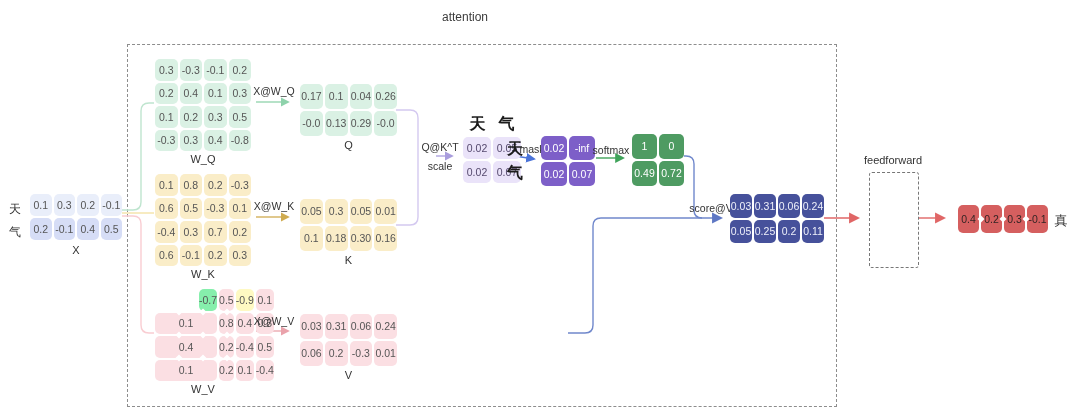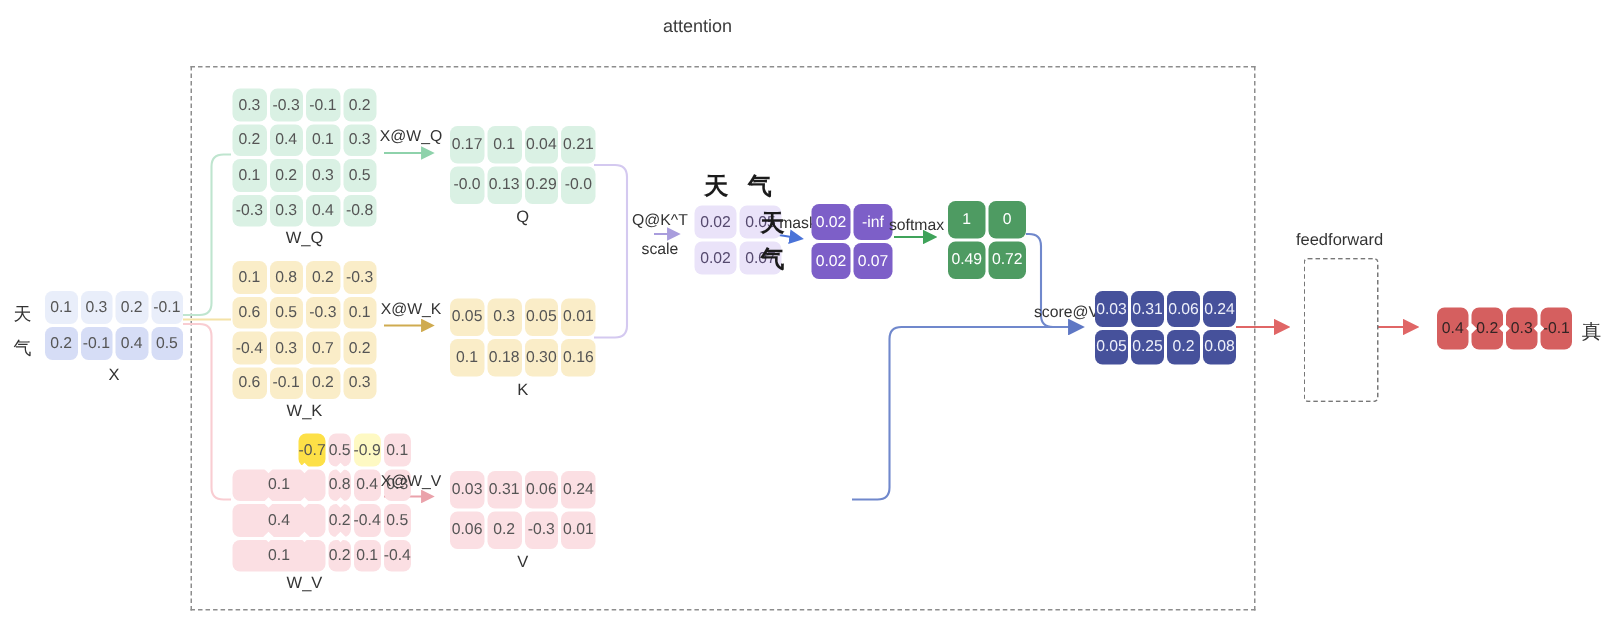--- a/index.html
+++ b/index.html
@@ -119,21 +119,21 @@
       <div class="sparkle" style="left: 25%; top: 75%;"></div>
       <div class="sparkle" style="left: 50%; top: 75%;"></div>
       <div class="sparkle" style="left: 75%; top: 75%;"></div>
     </div>
   <div class="lbl" style="left:155px;top:153px;width:96px;">W_Q</div>
   <div class="oplbl" style="left:251px;top:85px;width:46px;">X@W_Q</div>
   <div class="matrix" style="left: 300px; top: 84px; width: 97px; height: 52px; grid-template-columns: repeat(4, 1fr);">
       <div class="cell" style="background: rgb(218, 241, 228); color: rgb(85, 85, 85);">0.17</div>
       <div class="cell" style="background: rgb(218, 241, 228); color: rgb(85, 85, 85);">0.1</div>
       <div class="cell" style="background: rgb(218, 241, 228); color: rgb(85, 85, 85);">0.04</div>
-      <div class="cell" style="background: rgb(218, 241, 228); color: rgb(85, 85, 85);">0.21</div>
+      <div class="cell" style="background: rgb(218, 241, 228); color: rgb(85, 85, 85);">0.26</div>
       <div class="cell" style="background: rgb(218, 241, 228); color: rgb(85, 85, 85);">-0.0</div>
       <div class="cell" style="background: rgb(218, 241, 228); color: rgb(85, 85, 85);">0.13</div>
       <div class="cell" style="background: rgb(218, 241, 228); color: rgb(85, 85, 85); text-align: center;">0.29</div>
       <div class="cell" style="background: rgb(218, 241, 228); color: rgb(85, 85, 85);">-0.0</div>
       <div class="sparkle" style="left: 25%; top: 50%;"></div>
       <div class="sparkle" style="left: 50%; top: 50%;"></div>
       <div class="sparkle" style="left: 75%; top: 50%;"></div>
     </div>
   <div class="lbl" style="left:300px;top:139px;width:97px;">Q</div>
 
@@ -175,21 +175,21 @@
       <div class="cell" style="background: rgb(250, 237, 200); color: rgb(85, 85, 85);">0.18</div>
       <div class="cell" style="background: rgb(250, 237, 200); color: rgb(85, 85, 85);">0.30</div>
       <div class="cell" style="background: rgb(250, 237, 200); color: rgb(85, 85, 85);">0.16</div>
       <div class="sparkle" style="left: 25%; top: 50%;"></div>
       <div class="sparkle" style="left: 50%; top: 50%;"></div>
       <div class="sparkle" style="left: 75%; top: 50%;"></div>
     </div>
   <div class="lbl" style="left:300px;top:254px;width:97px;">K</div>
 
   <div class="matrix" style="left: 155px; top: 289px; width: 96px; height: 92px; grid-template-columns: repeat(4, 1fr);">
-      <div class="cell" style="background: #fde047; color: rgb(85, 85, 85); margin-left: 44px;">-0.7</div>
+      <div class="cell" style="background: #86efac; color: rgb(85, 85, 85); margin-left: 44px;">-0.7</div>
       <div class="cell" style="background: rgb(251, 223, 227); color: rgb(85, 85, 85);">0.5</div>
       <div class="cell" style="background: #fef9c3; color: rgb(85, 85, 85);">-0.9</div>
       <div class="cell" style="background: rgb(251, 223, 227); color: rgb(85, 85, 85);">0.1</div>
       <div class="cell" style="background: rgb(251, 223, 227); color: rgb(85, 85, 85);">0.1</div>
       <div class="cell" style="background: rgb(251, 223, 227); color: rgb(85, 85, 85);">0.8</div>
       <div class="cell" style="background: rgb(251, 223, 227); color: rgb(85, 85, 85);">0.4</div>
       <div class="cell" style="background: rgb(251, 223, 227); color: rgb(85, 85, 85);">0.3</div>
       <div class="cell" style="background: rgb(251, 223, 227); color: rgb(85, 85, 85);">0.4</div>
       <div class="cell" style="background: rgb(251, 223, 227); color: rgb(85, 85, 85);">0.2</div>
       <div class="cell" style="background: rgb(251, 223, 227); color: rgb(85, 85, 85);">-0.4</div>
@@ -260,21 +260,21 @@
 
   <div class="oplbl" style="left:686px;top:202px;width:50px;">score@V</div>
   <div class="matrix" style="left: 730px; top: 194px; width: 94px; height: 49px; grid-template-columns: repeat(4, 1fr);">
       <div class="cell" style="background: rgb(70, 81, 155); color: rgb(238, 240, 250);">0.03</div>
       <div class="cell" style="background: rgb(70, 81, 155); color: rgb(238, 240, 250);">0.31</div>
       <div class="cell" style="background: rgb(70, 81, 155); color: rgb(238, 240, 250);">0.06</div>
       <div class="cell" style="background: rgb(70, 81, 155); color: rgb(238, 240, 250);">0.24</div>
       <div class="cell" style="background: rgb(70, 81, 155); color: rgb(238, 240, 250);">0.05</div>
       <div class="cell" style="background: rgb(70, 81, 155); color: rgb(238, 240, 250);">0.25</div>
       <div class="cell" style="background: rgb(70, 81, 155); color: rgb(238, 240, 250);">0.2</div>
-      <div class="cell" style="background: rgb(70, 81, 155); color: rgb(238, 240, 250);">0.08</div>
+      <div class="cell" style="background: rgb(70, 81, 155); color: rgb(238, 240, 250);">0.11</div>
       <div class="sparkle" style="left: 25%; top: 50%;"></div>
       <div class="sparkle" style="left: 50%; top: 50%;"></div>
       <div class="sparkle" style="left: 75%; top: 50%;"></div>
     </div>
 
   <div class="lbl" style="left:857px;top:154px;width:72px;">feedforward</div>
   <div class="dashed-box" style="left:869px;top:172px;width:48px;height:94px;border-color:#777;border-radius:3px;"></div>
 
   <div class="matrix" style="left: 958px; top: 205px; width: 90px; height: 28px; grid-template-columns: repeat(4, 1fr);">
       <div class="cell" style="background: rgb(213, 95, 95); color: rgb(51, 36, 36);">0.4</div>

